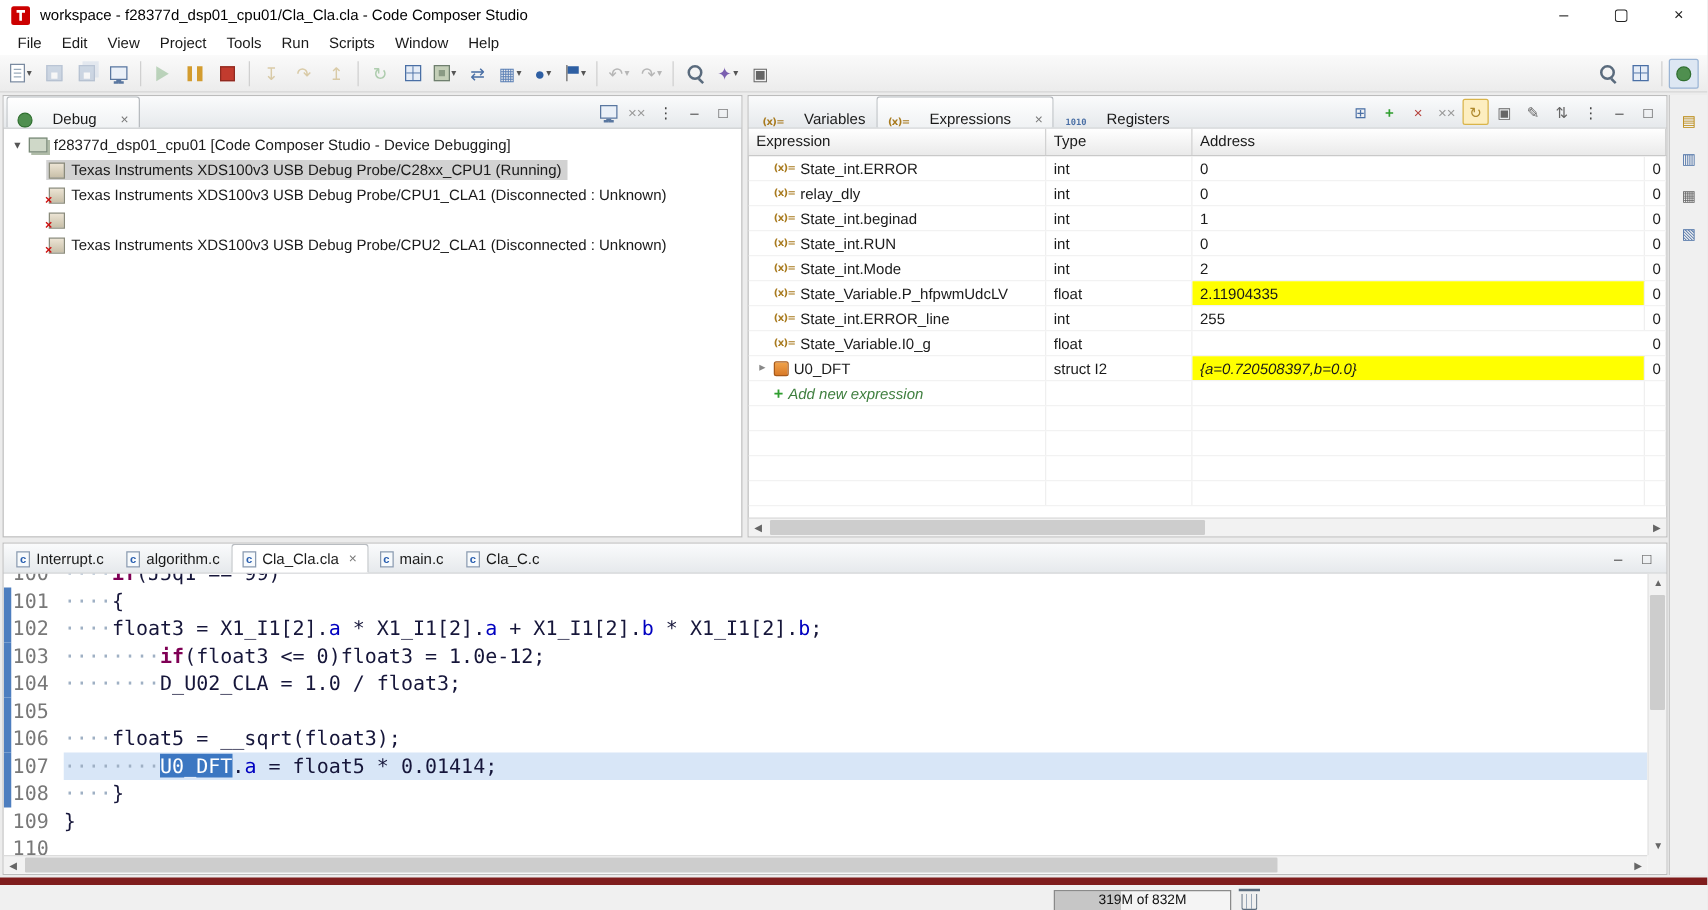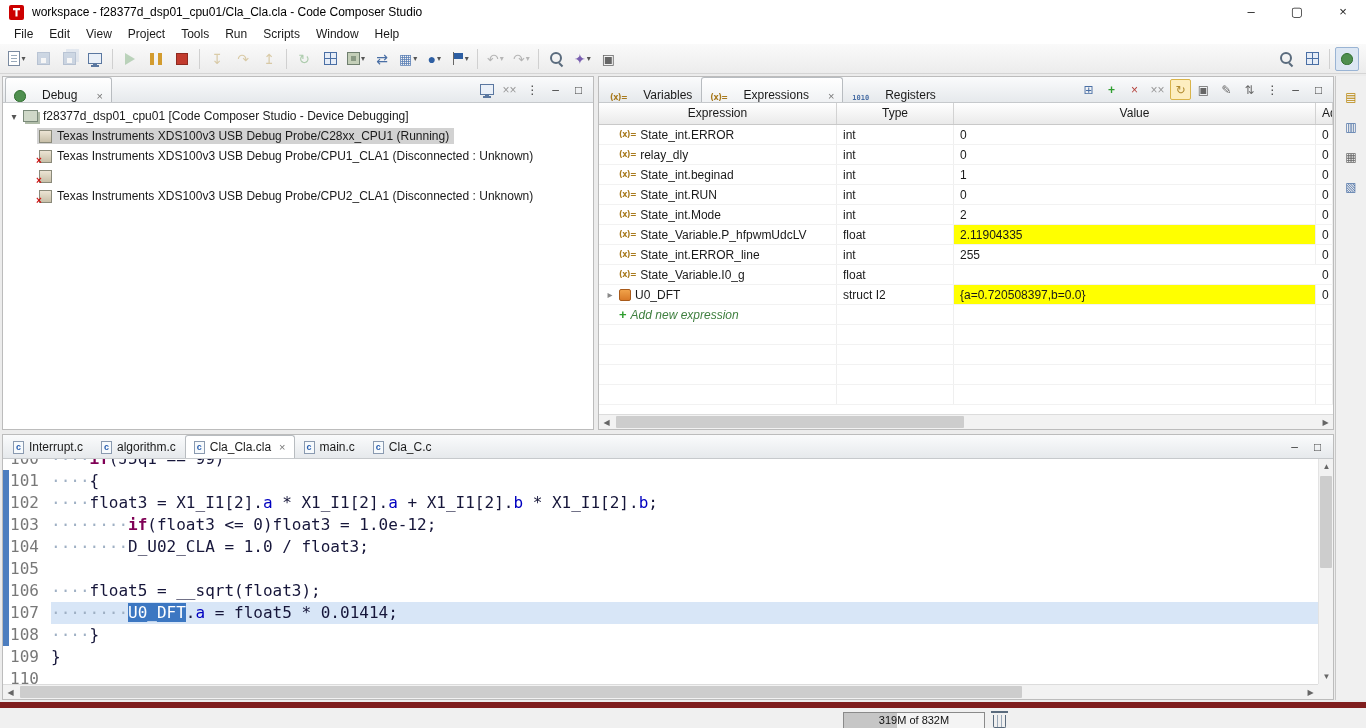--- a/index.html
+++ b/index.html
@@ -78,21 +78,21 @@
   
   .debug-tree{padding-top:3px;overflow:hidden;height:calc(100% - 26px);}
   .tree-row{height:20px;display:flex;align-items:center;white-space:nowrap;padding-left:4px;}
   .tree-row.child{padding-left:34px;}
   .twig{width:14px;text-align:center;color:#555;font-size:10px;}
   .row-inner{display:inline-flex;align-items:center;gap:5px;padding:1px 5px 1px 2px;}
   .row-inner.selected{background:#d2d2d2;}
 
   
   .tbl-header{display:flex;height:22px;background:linear-gradient(#ffffff,#eaeaea);border-bottom:1px solid #c9c9c9;}
-  .hcell{padding:3px 6px;border-right:1px solid #d2d2d2;overflow:hidden;white-space:nowrap;flex:none;text-align:center;}
+  .hcell{padding:3px 6px;border-right:1px solid #d2d2d2;overflow:hidden;white-space:nowrap;flex:none;}
   .trow{display:flex;height:20px;border-bottom:1px solid #f2f2f2;}
   .tcell{padding:0 6px;border-right:1px solid #efefef;white-space:nowrap;overflow:hidden;display:flex;align-items:center;gap:4px;flex:none;}
   .tcell.changed{background:#ffff00;}
   .exp-spc{display:inline-block;width:10px;color:#888;font-size:10px;text-align:center;flex:none;}
   .add-label{color:#3f7f3f;font-style:italic;}
 
   
   .hscroll{position:absolute;bottom:0;left:0;right:0;height:15px;background:#f2f2f2;border-top:1px solid #dcdcdc;display:flex;}
   .sarrow{width:15px;text-align:center;line-height:15px;font-size:8px;color:#666;flex:none;}
   .strack{flex:1;position:relative;}
@@ -370,21 +370,20 @@
           </span>
           <span class="tbtn small">
             <i class="gl" style="color: rgb(68, 68, 68);">□</i>
           </span>
         </div>
     </div>
     <div id="expr-table">
         <div class="tbl-header">
           <span class="hcell" style="width: 238px;">Expression</span>
           <span class="hcell" style="width: 117px;">Type</span>
-          <span class="hcell" style="width: 362px;">Value</span>
           <span class="hcell" style="width: 15px; flex: 1 1 0%;">Address</span>
         </div>
         <div class="trow">
           <span class="tcell" style="width: 238px;">
             <span class="exp-spc"></span>
             <span class="ic-expr">(x)=</span>
             <span>State_int.ERROR</span>
           </span>
           <span class="tcell" style="width: 117px;">int</span>
           <span class="tcell" style="width: 362px;">0</span>
@@ -460,21 +459,21 @@
           <span class="tcell" style="width: 362px; margin-top: 48px;">0.0</span>
           <span class="tcell" style="width: 15px; flex: 1 1 0%;">0</span>
         </div>
         <div class="trow">
           <span class="tcell" style="width: 238px;">
             <span class="exp-spc">▸</span>
             <span class="ci ci-struct"></span>
             <span>U0_DFT</span>
           </span>
           <span class="tcell" style="width: 117px;">struct I2</span>
-          <span class="tcell changed" style="width: 362px;">{a=0.720508397,b=0.0}</span>
+          <span class="tcell changed" style="width: 362px; font-style: italic;">{a=0.720508397,b=0.0}</span>
           <span class="tcell" style="width: 15px; flex: 1 1 0%;">0</span>
         </div>
         <div class="trow">
           <span class="tcell" style="width: 238px;">
             <span class="exp-spc"></span>
             <span class="ic-add">+</span>
             <span class="add-label">Add new expression</span>
           </span>
           <span class="tcell" style="width: 117px;"></span>
           <span class="tcell" style="width: 362px;"></span>

